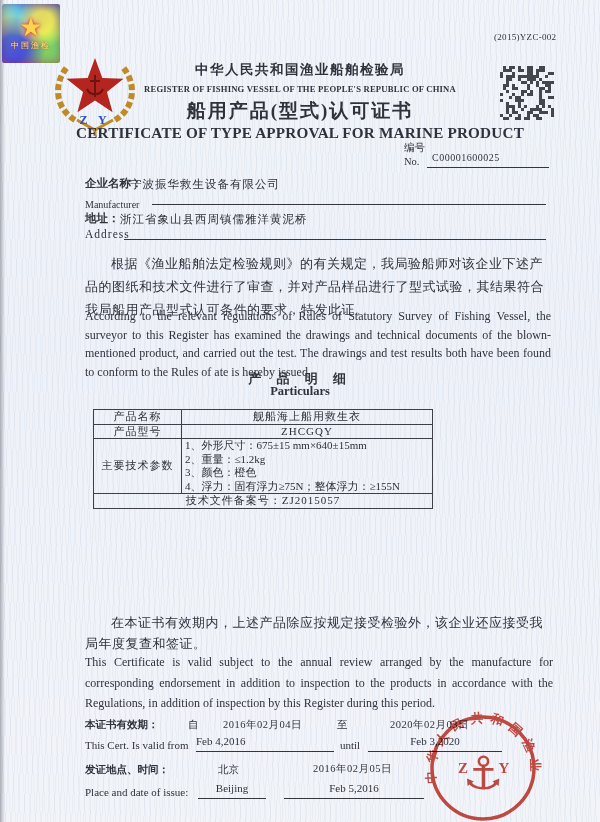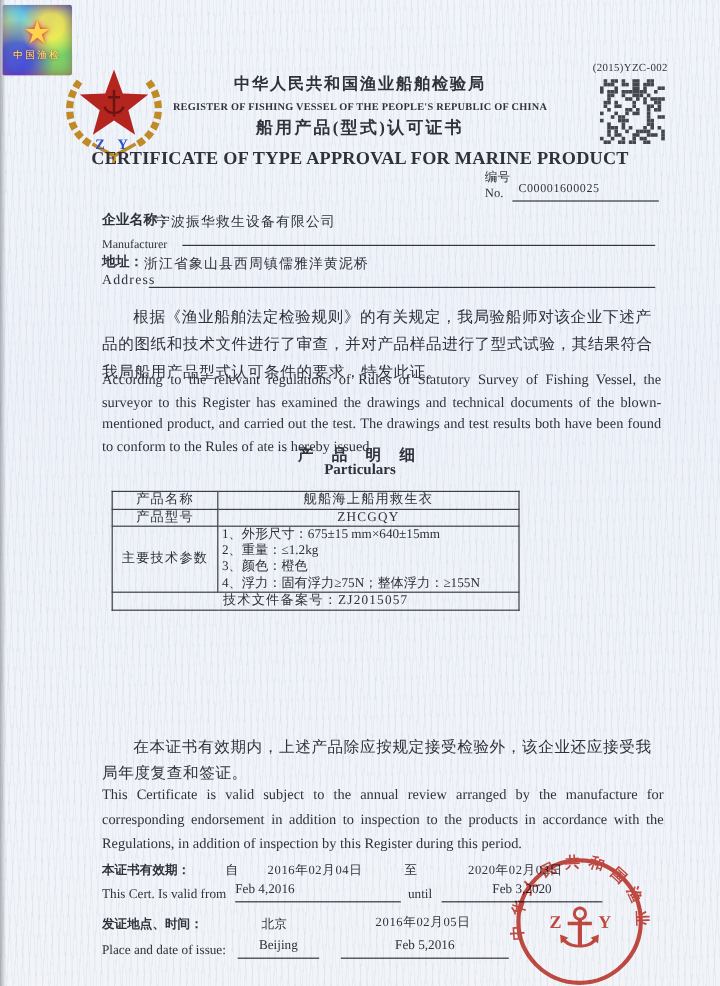--- a/index.html
+++ b/index.html
@@ -25,24 +25,24 @@
       radial-gradient(circle at 20% 75%, rgba(40,80,230,.8) 0 20%, rgba(40,80,230,0) 50%),
       radial-gradient(circle at 80% 80%, rgba(90,220,120,.7) 0 15%, rgba(90,220,120,0) 45%),
       conic-gradient(from 210deg, #d84fae, #f3e553, #63c9ea, #3b52d4, #8be063, #f0a12e, #d84fae);
     display:flex; flex-direction:column; align-items:center; justify-content:center;
     box-shadow:inset 0 0 10px rgba(120,0,90,.45);
   }
   .holo .star{ font-size:26px; line-height:24px; color:#ffd34d; text-shadow:0 0 3px #b34700,0 0 6px #ff4da0; }
   .holo .cap{ font-size:8px; color:#ffe27a; letter-spacing:2px; text-shadow:0 0 2px #a3320b; }
 
   
-  .form-code{ left:494px; top:51px; font-size:9px; letter-spacing:.3px; }
+  .form-code{ left:494px; top:32px; font-size:9px; letter-spacing:.3px; }
   .authority-cn{ top:61px; font-size:13.5px; font-weight:bold; letter-spacing:1.5px; }
   .authority-en{ top:84px; font-size:8.6px; font-weight:bold; letter-spacing:.2px; }
-  .title-cn{ top:98px; font-size:14px; font-weight:bold; letter-spacing:2px; }
+  .title-cn{ top:98px; font-size:19px; font-weight:bold; letter-spacing:2px; }
   .title-en{ top:124px; font-size:15.2px; font-weight:bold; letter-spacing:.2px; }
 
   .qr{ left:500px; top:66px; width:54px; height:54px; display:grid;
        grid-template-columns:repeat(18,1fr); grid-template-rows:repeat(18,1fr); opacity:.88; }
   .qr div.on{ background:#2e3037; }
 
   .no-label1{ left:404px; top:141px; font-size:10.5px; }
   .no-label2{ left:404px; top:156px; font-size:10.5px; }
   .no-line{ left:427px; top:152px; width:122px; height:16px; border-bottom:1.4px solid #34353d;
             font-size:10px; padding-left:5px; letter-spacing:.5px; }

